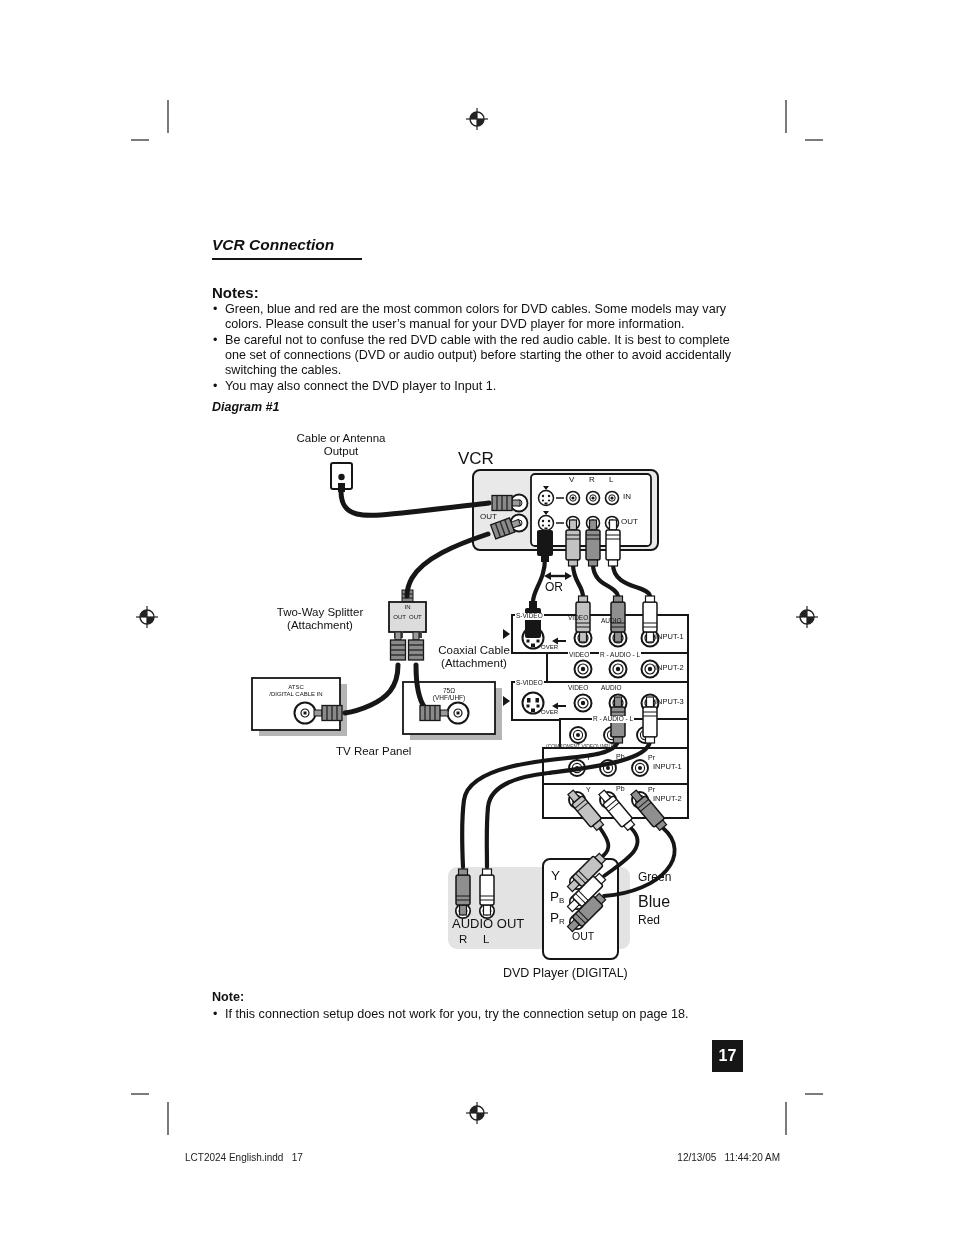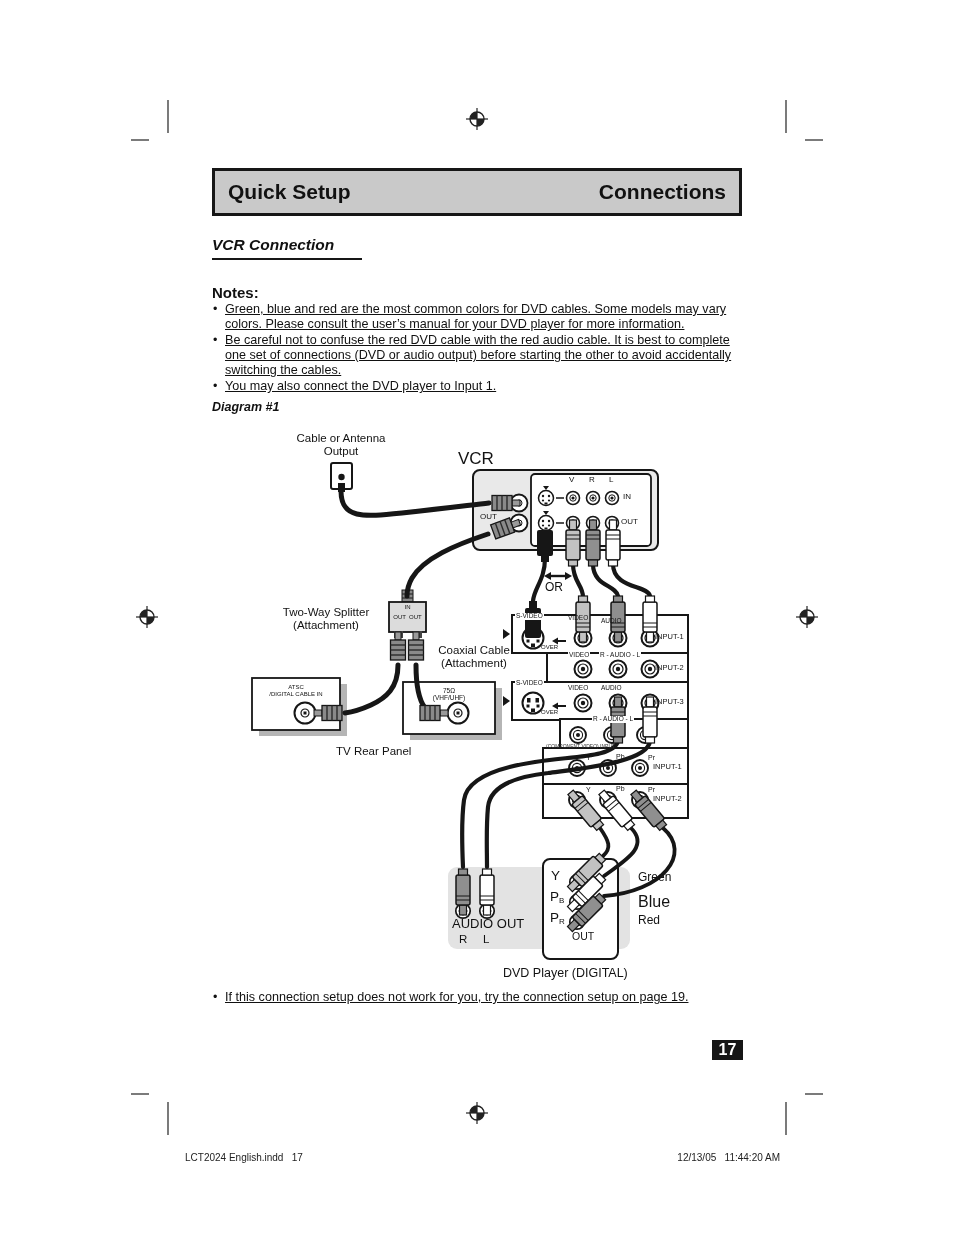--- a/index.html
+++ b/index.html
@@ -11,25 +11,25 @@
   .ctr{text-align:center;}
   .bg{background:#fff;padding:0 1px;line-height:1;}
   .hdr{position:absolute;left:212px;top:168px;width:530px;height:48px;background:#c9c9c9;
        border:3px solid #161616;box-sizing:border-box;display:flex;align-items:center;
        justify-content:space-between;padding:0 13px;
        font-weight:bold;font-size:21px;}
   .sect{position:absolute;left:212px;top:236px;width:150px;font-style:italic;font-weight:bold;
         font-size:15.5px;border-bottom:2px solid #161616;padding-bottom:4px;}
   .notes{position:absolute;left:212px;top:269px;width:524px;font-size:12.6px;line-height:15px;}
   .notes h4{margin:16px 0 2px 0;font-size:15px;}
-  .note-item{position:relative;padding-left:13px;margin:0 0 1px 0;text-decoration:underline;}
+  .note-item{position:relative;padding-left:13px;margin:0 0 1px 0;}
   .note-item::before{content:"\2022";position:absolute;left:1px;}
   .diagtitle{position:absolute;left:212px;top:400px;font-style:italic;font-weight:bold;font-size:12.5px;}
   .bottomnote{position:absolute;left:212px;top:990px;width:524px;font-size:12.6px;line-height:15px;}
-  .pgnum{position:absolute;left:712px;top:1040px;width:31px;height:20px;background:#161616;color:#fff;
+  .pgnum{position:absolute;left:712px;top:1040px;width:31px;height:32px;background:#161616;color:#fff;
          display:flex;align-items:center;justify-content:center;font-weight:bold;font-size:16px;}
   .foot{position:absolute;top:1104px;font-size:10px;color:#222;white-space:pre;margin-top:48px;}
 </style>
 </head>
 <body>
 
 <div id="page">
 
   <svg class="abs" width="954" height="1235" viewBox="0 0 954 1235" style="left:0;top:0">
     <defs>
@@ -280,24 +280,20 @@
 
       <use href="#plug-green" transform="translate(577,882) rotate(-135)"></use>
       <use href="#plug-blue" transform="translate(577,902) rotate(-135)"></use>
       <use href="#plug-red" transform="translate(577,922) rotate(-135)"></use>
 
       <use href="#plug-red" transform="translate(463,905) rotate(180)"></use>
       <use href="#plug-blue" transform="translate(487,905) rotate(180)"></use>
     </g>
   </svg>
 
-  <div class="hdr">
-    <span>Quick Setup</span>
-    <span>Connections</span>
-  </div>
 
   <div class="sect">VCR Connection</div>
 
   <div class="notes">
     <h4>Notes:</h4>
     <p class="note-item">Green, blue and red are the most common colors for DVD cables. Some models may vary colors. Please consult the user’s manual for your DVD player for more information.</p>
     <p class="note-item">Be careful not to confuse the red DVD cable with the red audio cable. It is best to complete one set of connections (DVD or audio output) before starting the other to avoid accidentally switching the cables.</p>
     <p class="note-item">You may also connect the DVD player to Input 1.</p>
   </div>
 
@@ -307,21 +303,21 @@
 Output</span>
   <span class="lbl" style="left:458px;top:449px;font-size:17px">VCR</span>
   <span class="lbl" style="left:480px;top:513px;font-size:8px">OUT</span>
   <span class="lbl" style="left:569px;top:476px;font-size:8px">V</span>
   <span class="lbl" style="left:589px;top:476px;font-size:8px">R</span>
   <span class="lbl" style="left:609px;top:476px;font-size:8px">L</span>
   <span class="lbl" style="left:623px;top:493px;font-size:8px">IN</span>
   <span class="lbl" style="left:621px;top:518px;font-size:8px">OUT</span>
   <span class="lbl" style="left:545px;top:581px;font-size:12px">OR</span>
 
-  <span class="lbl ctr" style="left:276px;top:606px;width:100px;font-size:11.5px">Two-Way Splitter
+  <span class="lbl ctr" style="left:270px;top:606px;width:100px;font-size:11.5px">Two-Way Splitter
 (Attachment)</span>
   <span class="lbl ctr" style="left:389px;top:604px;width:37px;font-size:6px;white-space:pre">IN</span>
   <span class="lbl ctr" style="left:389px;top:614px;width:37px;font-size:6px;white-space:pre">OUT  OUT</span>
   <span class="lbl ctr" style="left:424px;top:644px;width:100px;font-size:11.5px">Coaxial Cable
 (Attachment)</span>
   <span class="lbl ctr" style="left:254px;top:684px;width:84px;font-size:6px">ATSC
 /DIGITAL CABLE IN</span>
   <span class="lbl ctr" style="left:405px;top:687px;width:88px;font-size:6.5px">75Ω
 (VHF/UHF)</span>
   <span class="lbl" style="left:336px;top:745px;font-size:11.5px">TV Rear Panel</span>
@@ -362,21 +358,22 @@
   <span class="lbl" style="left:550px;top:889px;font-size:13.5px"><span>P</span><span style="font-size:8px;vertical-align:-2px">B</span></span>
   <span class="lbl" style="left:550px;top:910px;font-size:13.5px"><span>P</span><span style="font-size:8px;vertical-align:-2px">R</span></span>
   <span class="lbl" style="left:572px;top:931px;font-size:10.5px">OUT</span>
 
   <span class="lbl" style="left:638px;top:871px;font-size:12px">Green</span>
   <span class="lbl" style="left:638px;top:893px;font-size:16px">Blue</span>
   <span class="lbl" style="left:638px;top:914px;font-size:12px">Red</span>
   <span class="lbl" style="left:503px;top:966px;font-size:12.5px">DVD Player (DIGITAL)</span>
 
   <div class="bottomnote">
-    <p class="note-item">If this connection setup does not work for you, try the connection setup on page 19.</p>
+    <h4 style="margin:0 0 2px 0;font-size:12.6px">Note:</h4>
+    <p class="note-item">If this connection setup does not work for you, try the connection setup on page 18.</p>
   </div>
 
   <div class="pgnum">17</div>
 
   <span class="foot" style="left:185px">LCT2024 English.indd   17</span>
   <span class="foot" style="left:600px;width:180px;text-align:right">12/13/05   11:44:20 AM</span>
 
 </div>
 
 </body></html>

